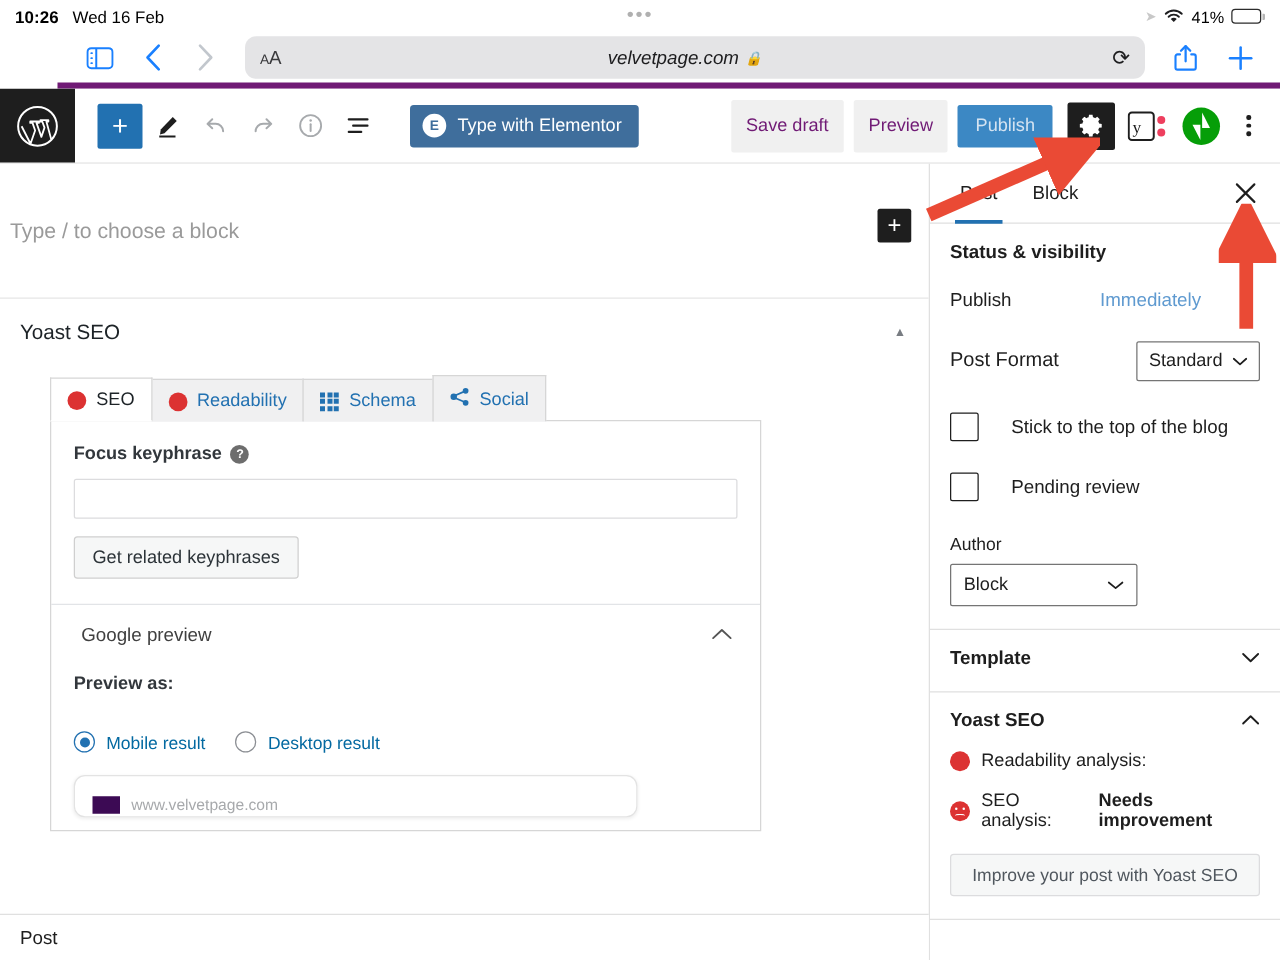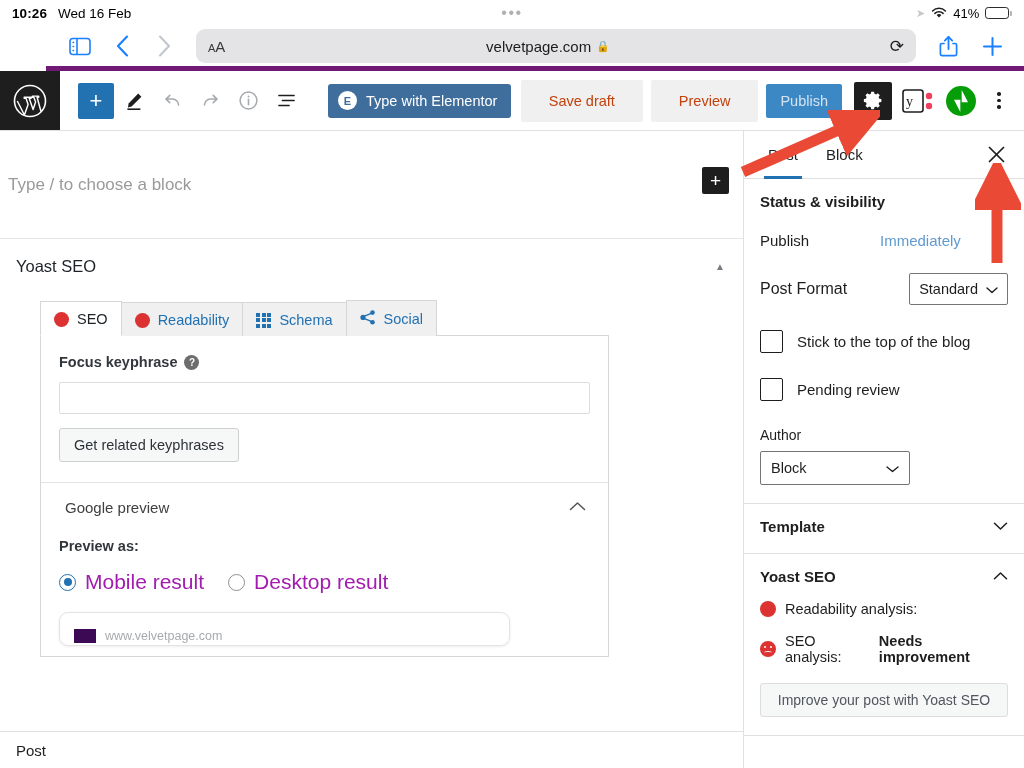--- a/index.html
+++ b/index.html
@@ -63,21 +63,21 @@
     display: flex; align-items: center; position: relative;
     padding: 0 12px;
   }
   .aa-label {
     font-size: 15px; color: #39393c; letter-spacing: -0.2px; font-weight: 400;
   }
   .aa-label .small { font-size: 11px; }
   .url-center {
     position: absolute; left: 0; right: 16px;
     display: flex; align-items: center; justify-content: center; gap: 5px;
-    font-size: 15px; color: #1c1c1e; pointer-events: none;
+    font-size: 15px; color: #1c1c1e; pointer-events: none; font-style: italic;
   }
   .lock-ico { font-size: 11px; color: #6a6a6e; }
   .reload-ico { position: absolute; right: 12px; color: #1d1d1f; font-size: 17px; }
   .sf-right { display: flex; align-items: center; gap: 4px; }
 
   
   .wp-header {
     height: 60px; width: 100%;
     background: #ffffff;
     display: flex; align-items: stretch;
@@ -107,22 +107,22 @@
     width: 19px; height: 19px; border-radius: 50%;
     background: #fff; color: #3f6e9c;
     display: flex; align-items: center; justify-content: center;
     font-size: 11px; font-weight: 700;
   }
   .wp-right {
     margin-left: auto; display: flex; align-items: center; gap: 8px;
     padding-right: 10px;
   }
   .ghost-btn {
-    height: 42px; padding: 0 28px; border-radius: 2px;
-    background: #f0f0f0; color: #c2410c;
+    height: 42px; padding: 0 12px; border-radius: 2px;
+    background: #f0f0f0; color: #701a75;
     display: flex; align-items: center; font-size: 14.5px;
   }
   .publish-btn {
     height: 34px; padding: 0 14px; border-radius: 2px;
     background: #3c88c4; color: #d4e3f1;
     display: flex; align-items: center; font-size: 14.5px;
   }
   .gear-btn {
     width: 38px; height: 38px; border-radius: 2px;
     background: #1e1e1e; color: #fff;
@@ -213,21 +213,21 @@
     display: inline-flex; align-items: center;
   }
   .gp-divider { border-top: 1px solid #e2e4e7; margin: 20px -18px 0 -18px; }
   .gp-head {
     display: flex; align-items: center; justify-content: space-between;
     padding: 16px 4px 0 6px;
   }
   .gp-title { font-size: 15px; color: #404040; }
   .preview-as { font-size: 14.5px; font-weight: 700; color: #32373c; margin-top: 22px; }
   .radio-row { display: flex; align-items: center; gap: 24px; margin-top: 16px; }
-  .radio-item { display: flex; align-items: center; gap: 9px; font-size: 21px; color: #a21caf; }
+  .radio-item { display: flex; align-items: center; gap: 9px; font-size: 14px; color: #0369a1; margin-top: 14px; }
   .radio {
     width: 17px; height: 17px; border-radius: 50%;
     border: 1.5px solid #8c8f94; background: #fff;
     display: flex; align-items: center; justify-content: center; flex: 0 0 17px;
   }
   .radio.checked { border-color: #2271b1; }
   .radio.checked::after { content: ""; width: 8px; height: 8px; border-radius: 50%; background: #2271b1; }
   .gp-card {
     margin-top: 18px; margin-right: 80px;
     border: 1px solid #e3e3e3; border-radius: 9px;
@@ -281,21 +281,21 @@
     border: 1px solid #757575; border-radius: 2px; height: 34px;
     display: flex; align-items: center; justify-content: space-between;
     padding: 0 10px; font-size: 14.5px; color: #1e1e1e; margin-top: 8px;
     width: 150px;
   }
   .check-row { display: flex; align-items: center; gap: 14px; margin-top: 25px; }
   .checkbox {
     width: 23px; height: 23px; border: 1.5px solid #1e1e1e; border-radius: 2px;
     background: #fff; flex: 0 0 23px;
   }
-  .check-label { font-size: 15px; color: #1e1e1e; }
+  .check-label { font-size: 15px; color: #1e1e1e; margin-left: 12px; }
   .author-label { font-size: 14px; color: #1e1e1e; margin-top: 26px; }
   .yo-line { display: flex; align-items: center; gap: 9px; margin-top: 16px; font-size: 14.5px; color: #1e1e1e; }
   .yo-dot { width: 16px; height: 16px; border-radius: 50%; background: #dc3232; flex: 0 0 16px; }
   .yo-face {
     width: 16px; height: 16px; border-radius: 50%; background: #dc3232; flex: 0 0 16px;
     position: relative;
   }
   .yo-face::before, .yo-face::after {
     content: ""; position: absolute; top: 4.5px; width: 2.4px; height: 2.4px;
     background: #fff; border-radius: 50%;

